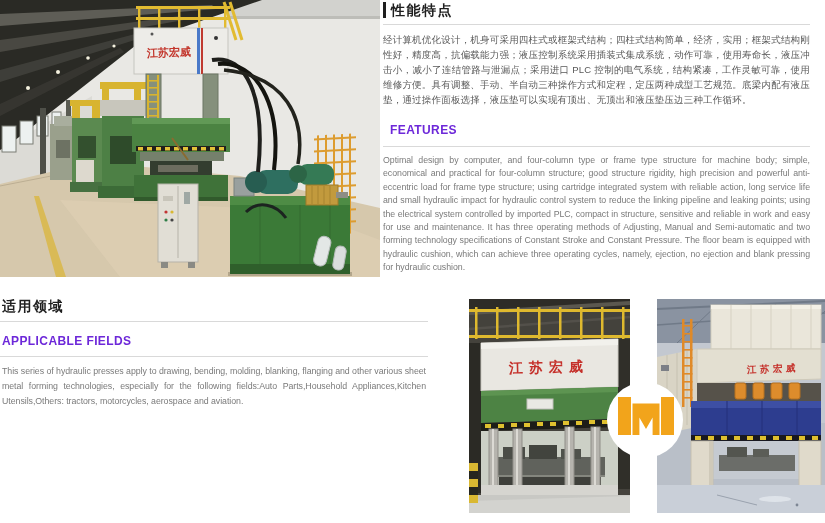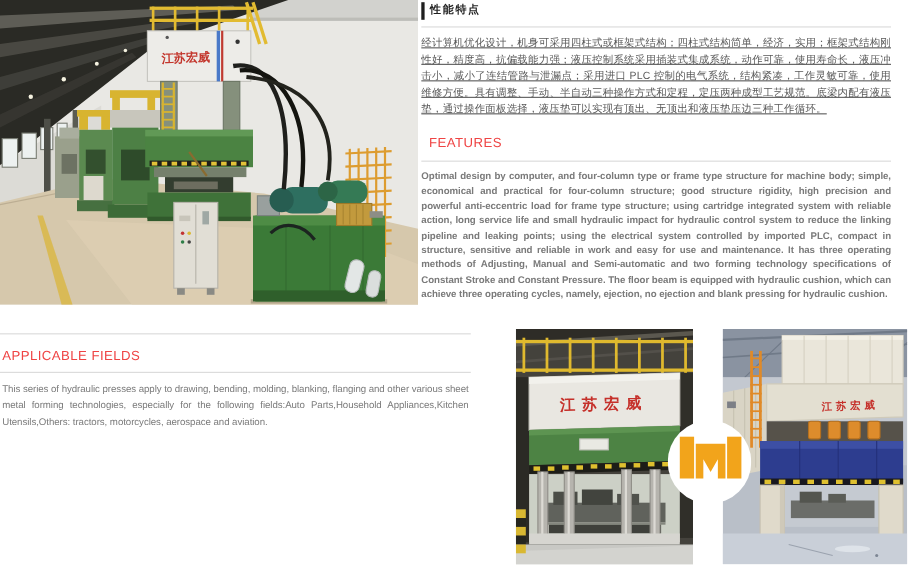--- a/index.html
+++ b/index.html
@@ -2,28 +2,28 @@
 <html><head>
 <meta charset="utf-8">
 <style>
   html,body{margin:0;padding:0;background:#ffffff;}
   .page{
     position:relative;width:825px;height:523px;background:#ffffff;overflow:hidden;
     font-family:"Liberation Sans","DejaVu Sans",sans-serif;
   }
   .abs{position:absolute;}
   
-  .h-zh{font-size:10px;font-weight:bold;color:#1f1f1f;letter-spacing:1.5px;line-height:18px;}
-  .h-en{font-size:12px;font-weight:normal;color:#ef4444;letter-spacing:.4px;line-height:15px;}
+  .h-zh{font-size:14px;font-weight:bold;color:#1f1f1f;letter-spacing:1.5px;line-height:18px;}
+  .h-en{font-size:12px;font-weight:bold;color:#6d28d9;letter-spacing:.4px;line-height:15px;}
   .accent-bar{width:3px;height:16px;background:#1f1f1f;display:inline-block;}
   .divider{border-top:1px solid #d9d9d9;height:0;}
   
   .p-zh{font-size:9.5px;color:#595959;line-height:15px;text-align:justify;letter-spacing:.2px;}
   .p-en{font-size:8.8px;color:#7a7a7a;text-align:justify;letter-spacing:-.05px;}
-  .p-en.tight{line-height:13.4px;font-weight:bold;}
+  .p-en.tight{line-height:13.4px;}
   .p-en.loose{line-height:14.8px;}
   .head-row{display:flex;align-items:center;gap:5px;}
   svg{display:block;}
 </style>
 </head>
 <body>
 
 <div class="page">
 
   <div class="abs" style="left:0;top:0;width:380px;height:277px;">
@@ -195,27 +195,28 @@
       </g>
     </svg>
   </div>
 
   <div class="abs" style="left:383px;top:1px;width:427px;">
     <div class="head-row">
       <span class="accent-bar"></span>
       <span class="h-zh">性能特点</span>
     </div>
     <div class="divider" style="margin-top:5px;"></div>
-    <p class="p-zh" style="margin:7px 0 6px 0;text-decoration:underline;">经计算机优化设计，机身可采用四柱式或框架式结构；四柱式结构简单，经济，实用；框架式结构刚性好，精度高，抗偏载能力强；液压控制系统采用插装式集成系统，动作可靠，使用寿命长，液压冲击小，减小了连结管路与泄漏点；采用进口 PLC 控制的电气系统，结构紧凑，工作灵敏可靠，使用维修方便。具有调整、手动、半自动三种操作方式和定程，定压两种成型工艺规范。底梁内配有液压垫，通过操作面板选择，液压垫可以实现有顶出、无顶出和液压垫压边三种工作循环。</p>
+    <p class="p-zh" style="margin:7px 0 6px 0;">经计算机优化设计，机身可采用四柱式或框架式结构；四柱式结构简单，经济，实用；框架式结构刚性好，精度高，抗偏载能力强；液压控制系统采用插装式集成系统，动作可靠，使用寿命长，液压冲击小，减小了连结管路与泄漏点；采用进口 PLC 控制的电气系统，结构紧凑，工作灵敏可靠，使用维修方便。具有调整、手动、半自动三种操作方式和定程，定压两种成型工艺规范。底梁内配有液压垫，通过操作面板选择，液压垫可以实现有顶出、无顶出和液压垫压边三种工作循环。</p>
     <div class="h-en" style="margin-top:16px;padding-left:7px;">FEATURES</div>
     <div class="divider" style="margin-top:8px;"></div>
     <p class="p-en tight" style="margin:7px 0 0 0;">Optimal design by computer, and four-column type or frame type structure for machine body; simple, economical and practical for four-column structure; good structure rigidity, high precision and powerful anti-eccentric load for frame type structure; using cartridge integrated system with reliable action, long service life and small hydraulic impact for hydraulic control system to reduce the linking pipeline and leaking points; using the electrical system controlled by imported PLC, compact in structure, sensitive and reliable in work and easy for use and maintenance. It has three operating methods of Adjusting, Manual and Semi-automatic and two forming technology specifications of Constant Stroke and Constant Pressure. The floor beam is equipped with hydraulic cushion, which can achieve three operating cycles, namely, ejection, no ejection and blank pressing for hydraulic cushion.</p>
   </div>
 
   <div class="abs" style="left:0;top:297px;width:428px;">
+    <div class="h-zh" style="padding-left:2px;">适用领域</div>
     <div class="divider" style="margin-top:6px;"></div>
     <div class="h-en" style="margin-top:12px;padding-left:2px;">APPLICABLE FIELDS</div>
     <div class="divider" style="margin-top:7px;"></div>
     <p class="p-en loose" style="margin:7px 2px 0 2px;width:424px;">This series of hydraulic presses apply to drawing, bending, molding, blanking, flanging and other various sheet metal forming technologies, especially for the following fields:Auto Parts,Household Appliances,Kitchen Utensils,Others: tractors, motorcycles, aerospace and aviation.</p>
   </div>
 
   <div class="abs" style="left:469px;top:299px;width:161px;height:214px;">
     <svg viewBox="0 0 161 214" width="161" height="214">
       <rect width="161" height="214" fill="#44423c"></rect>
       <rect x="0" y="0" width="161" height="10" fill="#2e2c27"></rect>

